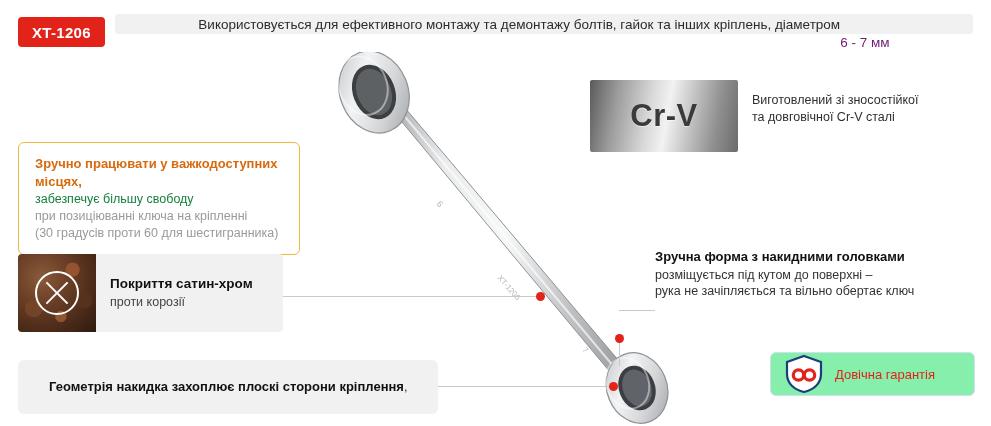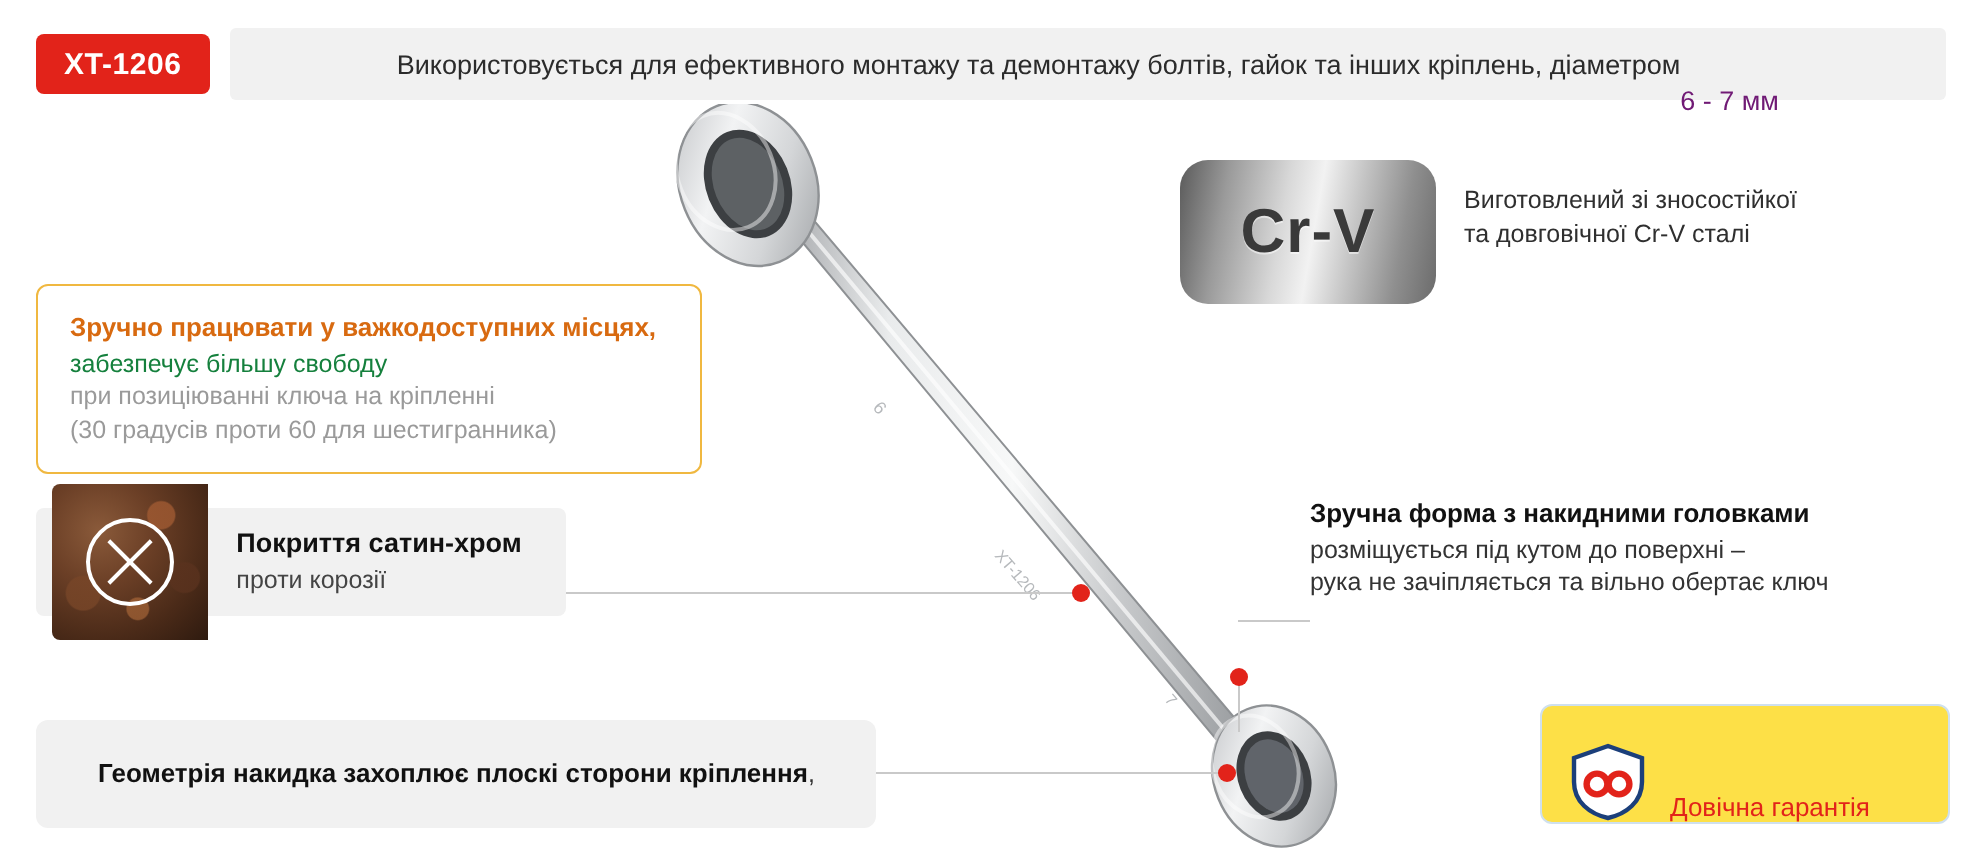--- a/index.html
+++ b/index.html
@@ -40,47 +40,47 @@
     margin-left: 10px;
     flex: 1;
     background: #f1f1f1;
     border-radius: 3px;
     display: flex;
     align-items: center;
     justify-content: center;
     font-size: 13.5px;
     color: #2b2b2b;
     padding: 0 16px;
-    height: 36px;
+    height: 20px;
   }
   .topbar-desc b { font-weight: normal; color: #701a75; margin-top: 36px; }
 
   
   .wrench-wrap {
     position: absolute;
     left: 300px; top: 52px;
     width: 400px; height: 374px;
     pointer-events: none;
   }
 
   
   .crv-block {
     position: absolute;
     left: 590px; top: 80px;
     width: 385px; height: 72px;
     display: flex;
     align-items: stretch;
   }
   .crv-swatch {
-    width: 128px;
+    width: 148px;
     background: linear-gradient(100deg,#5a5a5a 0%, #9a9a9a 18%, #d8d8d8 40%, #f2f2f2 52%, #c6c6c6 66%, #8f8f8f 84%, #6b6b6b 100%);
     display: flex;
     align-items: center;
     justify-content: center;
-    border-radius: 14px;
+    border-radius: 2px;
   }
   .crv-swatch span {
     font-size: 31px;
     font-weight: bold;
     color: #3a3a3a;
     letter-spacing: .5px;
     text-shadow: 0 1px 0 rgba(255,255,255,.5);
   }
   .crv-text {
     padding: 12px 0 0 14px;
@@ -101,37 +101,36 @@
   .callout .hl {
     font-weight: bold;
     font-size: 13px;
     color: #111;
     display: block;
     margin-bottom: 1px;
   }
 
   .callout-orange {
     left: 18px; top: 142px;
-    width: 333px;
+    width: 282px;
     border: 1px solid #f0b840;
     background: #fff;
   }
   .callout-orange .hl { color: #d86a10; }
   .callout-orange .sub { color: #15803d; }
   .callout-orange .dim { color: #9a9a9a; }
 
   .callout-satin {
     left: 18px; top: 254px;
-    width: 265px; height: 54px;
+    width: 265px; height: 78px;
     background: #f1f1f1;
     border-radius: 4px;
     padding: 0;
     display: flex;
     align-items: center;
-    justify-content: center;
   }
   .satin-img {
     width: 78px; height: 78px;
     flex: 0 0 78px;
     background:
       radial-gradient(circle at 30% 30%, #8a5a3a 0%, #6b3f26 35%, #4a2a18 70%, #2e1a0f 100%);
     position: relative;
     overflow: hidden;
     border-radius: 4px 0 0 4px;
   }
@@ -183,26 +182,26 @@
     width: 320px;
     background: #fff;
     padding: 0;
   }
   .callout-form .hl { font-size: 13px; }
 
   
   .warranty {
     position: absolute;
     left: 770px; top: 352px;
-    width: 205px; height: 60px;
+    width: 205px; height: 44px;
     border: 1px solid #cfe0ee;
     border-radius: 6px;
-    background: #fde047;
-    display: flex;
-    align-items: flex-end;
+    background: #86efac;
+    display: flex;
+    align-items: center;
     padding-left: 12px;
   }
   .warranty-label {
     margin-left: 10px;
     color: #e2231a;
     font-size: 13px;
   }
 
   
   .conn { position: absolute; background: #c9c9c9; }

